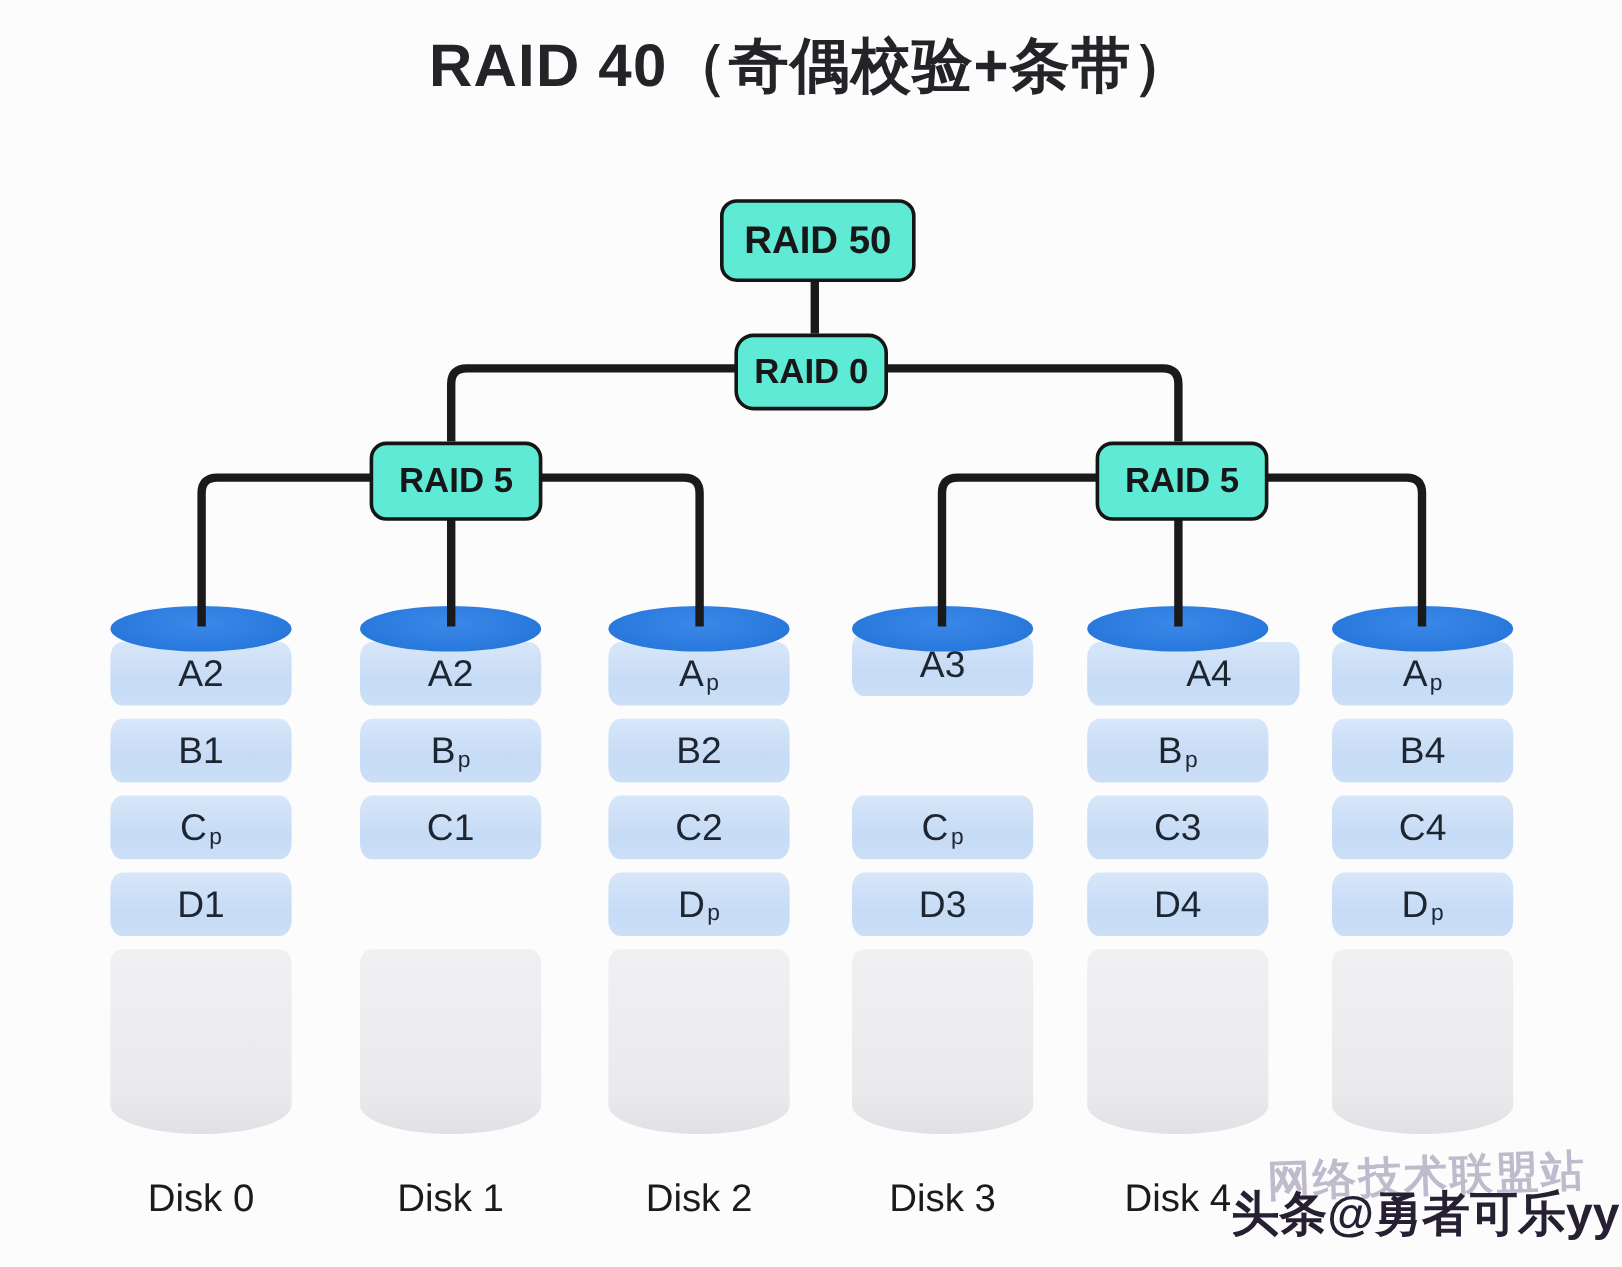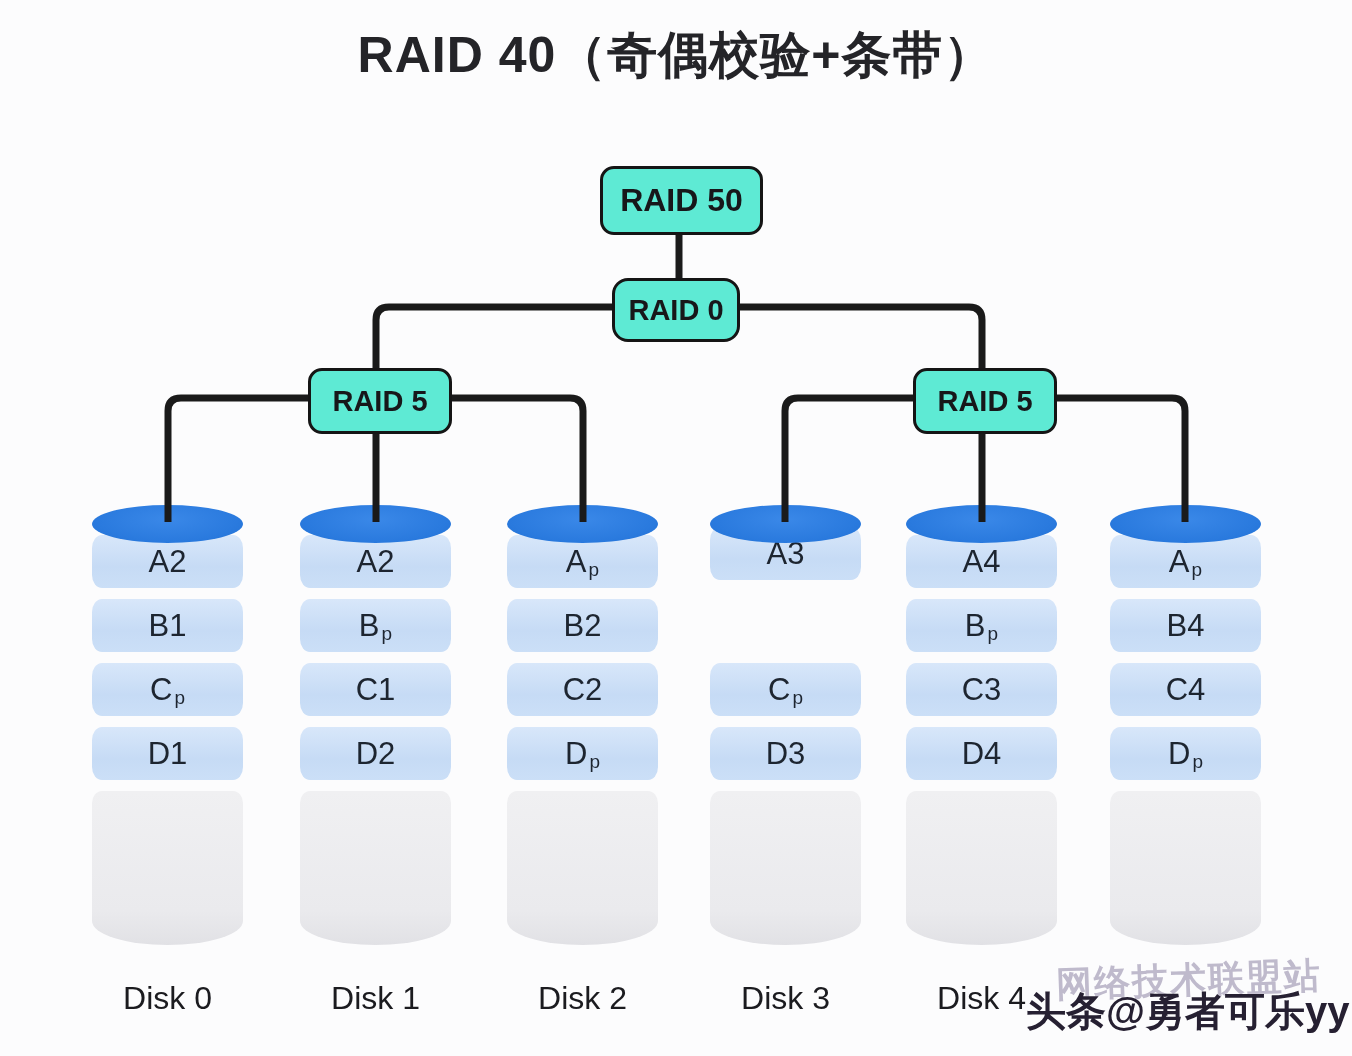--- a/index.html
+++ b/index.html
@@ -106,23 +106,20 @@
         <div class="band" style="top: 30px;">
           <span>A2</span>
         </div>
         <div class="band" style="top: 94px;">
           <span>B</span>
           <span class="sub">p</span>
         </div>
         <div class="band" style="top: 158px;">
           <span>C1</span>
         </div>
-        <div class="band" style="top: 222px;">
-          <span>D2</span>
-        </div>
         <div class="disk-top"></div>
       </div>
       <div class="disk" style="left: 507px;">
         <div class="disk-gray"></div>
         <div class="band" style="top: 30px;">
           <span>A</span>
           <span class="sub">p</span>
         </div>
         <div class="band" style="top: 94px;">
           <span>B2</span>
@@ -145,21 +142,21 @@
           <span>C</span>
           <span class="sub">p</span>
         </div>
         <div class="band" style="top: 222px; justify-content: center;">
           <span>D3</span>
         </div>
         <div class="disk-top"></div>
       </div>
       <div class="disk" style="left: 906px;">
         <div class="disk-gray"></div>
-        <div class="band" style="top: 30px;">
+        <div class="band" style="top: 30px; padding-left: 26px;">
           <span>A4</span>
         </div>
         <div class="band" style="top: 94px;">
           <span>B</span>
           <span class="sub">p</span>
         </div>
         <div class="band" style="top: 158px;">
           <span>C3</span>
         </div>
         <div class="band" style="top: 222px;">

